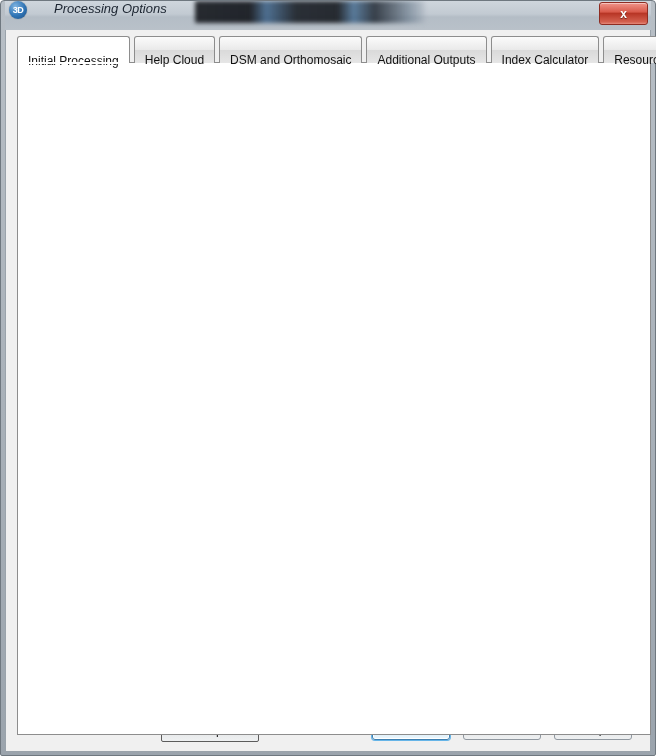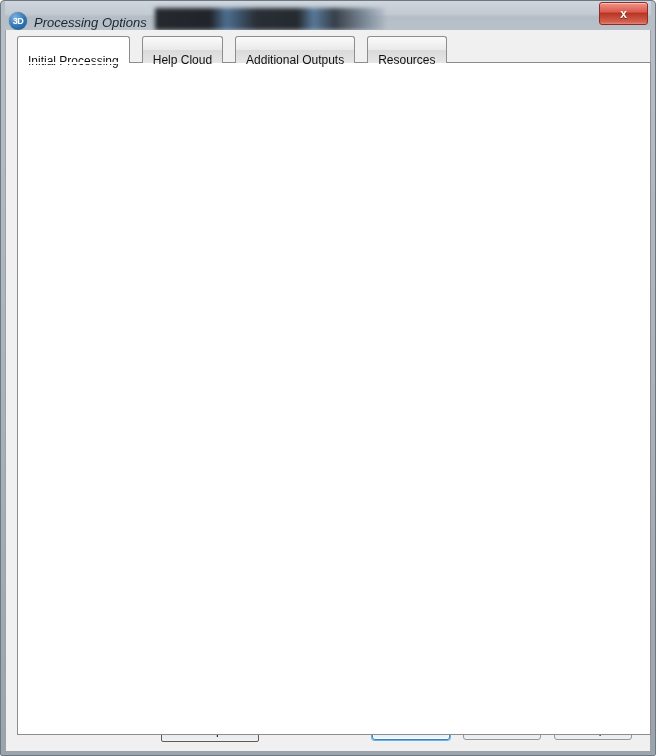--- a/index.html
+++ b/index.html
@@ -28,23 +28,24 @@
     border: 1px solid #6f7880;
     border-radius: 4px 4px 2px 2px;
   }
 
   
   .titlebar {
     position: relative;
     height: 29px;
     background: linear-gradient(to bottom, #cfd6dd 0%, #c2cad2 45%, #b4bdc6 55%, #b9c1c9 100%);
     display: flex;
-    align-items: flex-end;
+    align-items: flex-start;
     padding-left: 4px;
     overflow: hidden;
+    gap: 20px;
   }
   .app-icon {
     width: 18px; height: 18px;
     border-radius: 50%;
     background: radial-gradient(circle at 35% 30%, #7fb3e0 0%, #2f74b5 55%, #1d4f84 100%);
     color: #ffffff;
     font-size: 9px;
     font-weight: bold;
     display: flex;
     align-items: center;
@@ -118,21 +119,21 @@
     right: 11px;
     height: 23px;
     display: flex;
     align-items: flex-end;
     z-index: 3;
   }
   .tab {
     height: 20px;
     line-height: 20px;
     padding: 13px 10px;
-    margin-right: 12px;
+    margin-right: 4px;
     font-size: 12px;
     color: #111111;
     background: linear-gradient(to bottom, #fbfbfb 0%, #eaeaea 48%, #dadada 52%, #e6e6e6 100%);
     border: 1px solid #8d8d8d;
     border-bottom: none;
     border-radius: 3px 3px 0 0;
     box-sizing: border-box;
     cursor: pointer;
     white-space: nowrap;
   }
@@ -357,21 +358,23 @@
     <div class="title-text">Processing Options</div>
     <div class="title-redaction"></div>
     <div class="close-button">x</div>
   </div>
 
   <div class="client">
 
     <div class="tabstrip">
       <div class="tab active">Initial Processing</div>
       <div class="tab">Help Cloud</div>
+      <div class="tab">DSM and Orthomosaic</div>
       <div class="tab">Additional Outputs</div>
+      <div class="tab">Index Calculator</div>
       <div class="tab">Resources</div>
     </div>
 
     <div class="tabpanel"></div>
 
     <div class="groupbox" id="gb-processing-type">
       <span class="gb-title">Processing Type</span>
     </div>
 
     <div class="row" style="left:40px; top:97px;">

